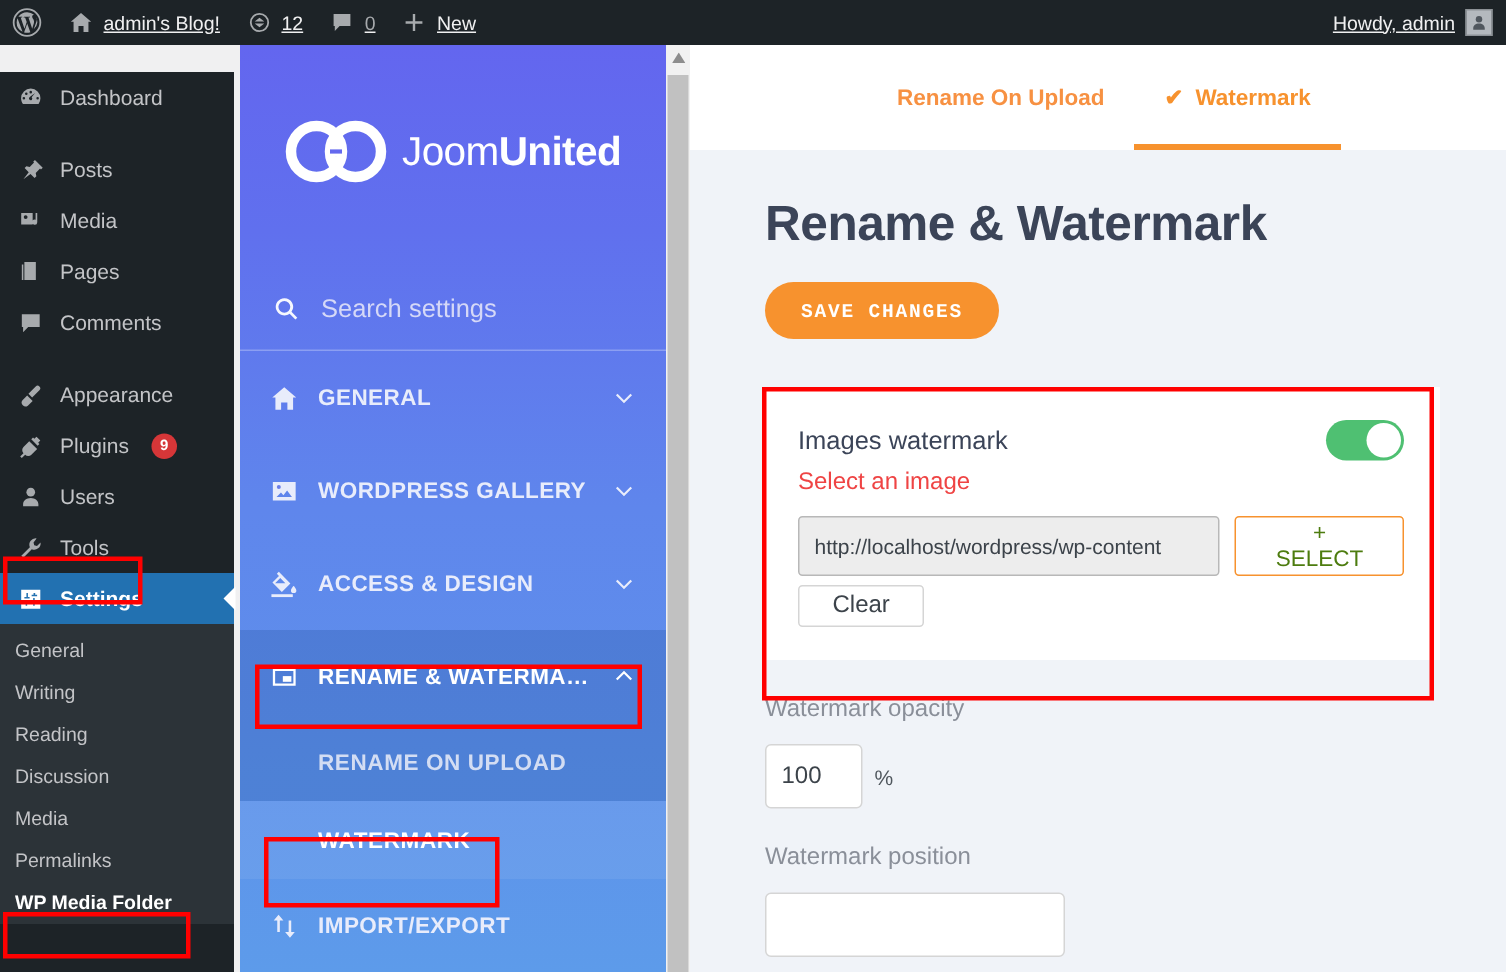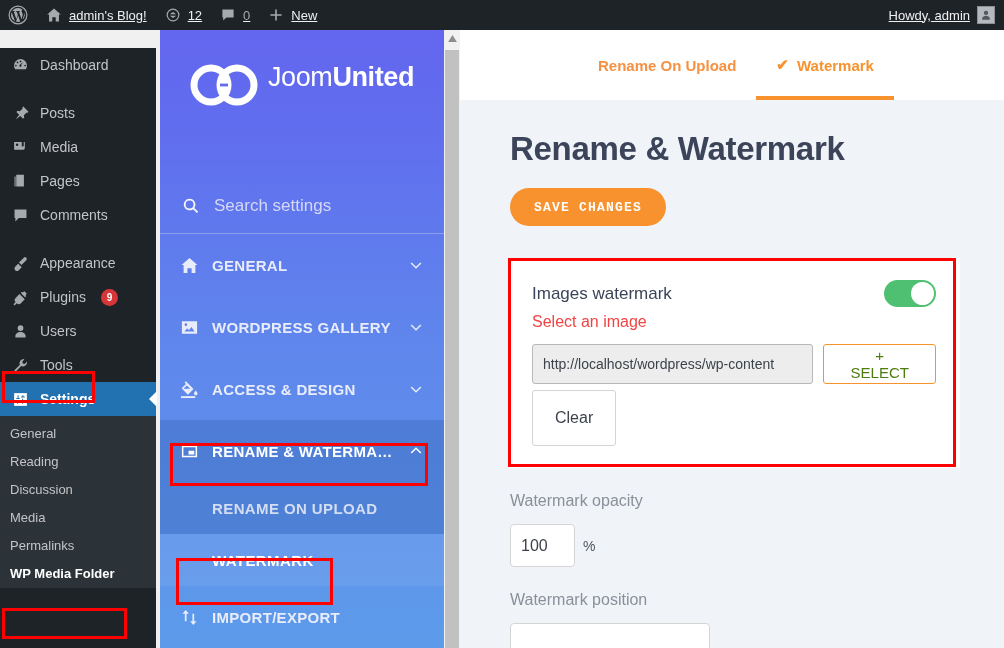--- a/index.html
+++ b/index.html
@@ -87,21 +87,21 @@
 
   
   .jupanel {
     position: absolute; top: 30px; left: 160px;
     width: 284px; height: 618px;
     background: linear-gradient(180deg, #6366ef 0%, #6070ee 20%, #5f86ec 50%, #5d9bea 100%);
     overflow: hidden;
     z-index: 30;
   }
   .ju-logo {
-    display: flex; align-items: flex-start; justify-content: center;
+    display: flex; align-items: center; justify-content: center;
     gap: 10px; padding-top: 32px; height: 110px;
   }
   .ju-logo svg { display: block; }
   .ju-logo-text {
     color: #fff; font-size: 27px; letter-spacing: -0.4px;
   }
   .ju-logo-text b { font-weight: 700; }
   .ju-logo-text span { font-weight: 300; }
   .ju-search {
     display: flex; align-items: center; gap: 14px;
@@ -222,21 +222,21 @@
   }
   .select-btn {
     height: 40px; padding: 0 20px;
     background: #fff; color: #4d7c0f;
     border: 1px solid #f7922e; border-radius: 3px;
     font-size: 15px; font-family: "Liberation Sans", sans-serif;
     cursor: pointer;
   }
   .clear-btn {
     margin-top: 6px;
-    height: 56px; padding: 0 22px;
+    height: 28px; padding: 0 22px;
     background: #fff; color: #3c434a;
     border: 1px solid #d5d5d5; border-radius: 3px;
     font-size: 16px; font-family: "Liberation Sans", sans-serif;
     cursor: pointer;
   }
   .sect-label {
     color: #8a8f99; font-size: 16px;
     margin: 24px 0 0 50px;
   }
   .opacity-row {
@@ -409,20 +409,21 @@
         <svg width="17" height="17" viewBox="0 0 20 20">
             <path d="M2.5 2.5h15v15h-15z" fill="#fff"></path>
             <path d="M6.6 5v3.2H5V9.4h4.1V8.2H7.8V5zM12.2 5v1.5h-1.5v1.2h4.3V6.5h-1.5V5zM6 10.6V15h1.2v-4.4zM11.9 9v6h1.2V9z" fill="#2271b1"></path>
           </svg>
       </span>
       <span>Settings</span>
     </div>
 
     <div class="wpsubmenu">
       <div class="wpsub-item"><span>General</span></div>
+      <div class="wpsub-item"><span>Writing</span></div>
       <div class="wpsub-item"><span>Reading</span></div>
       <div class="wpsub-item"><span>Discussion</span></div>
       <div class="wpsub-item"><span>Media</span></div>
       <div class="wpsub-item"><span>Permalinks</span></div>
       <div class="wpsub-item bold"><span>WP Media Folder</span></div>
     </div>
   </div>
 
   <div class="jupanel">
 

